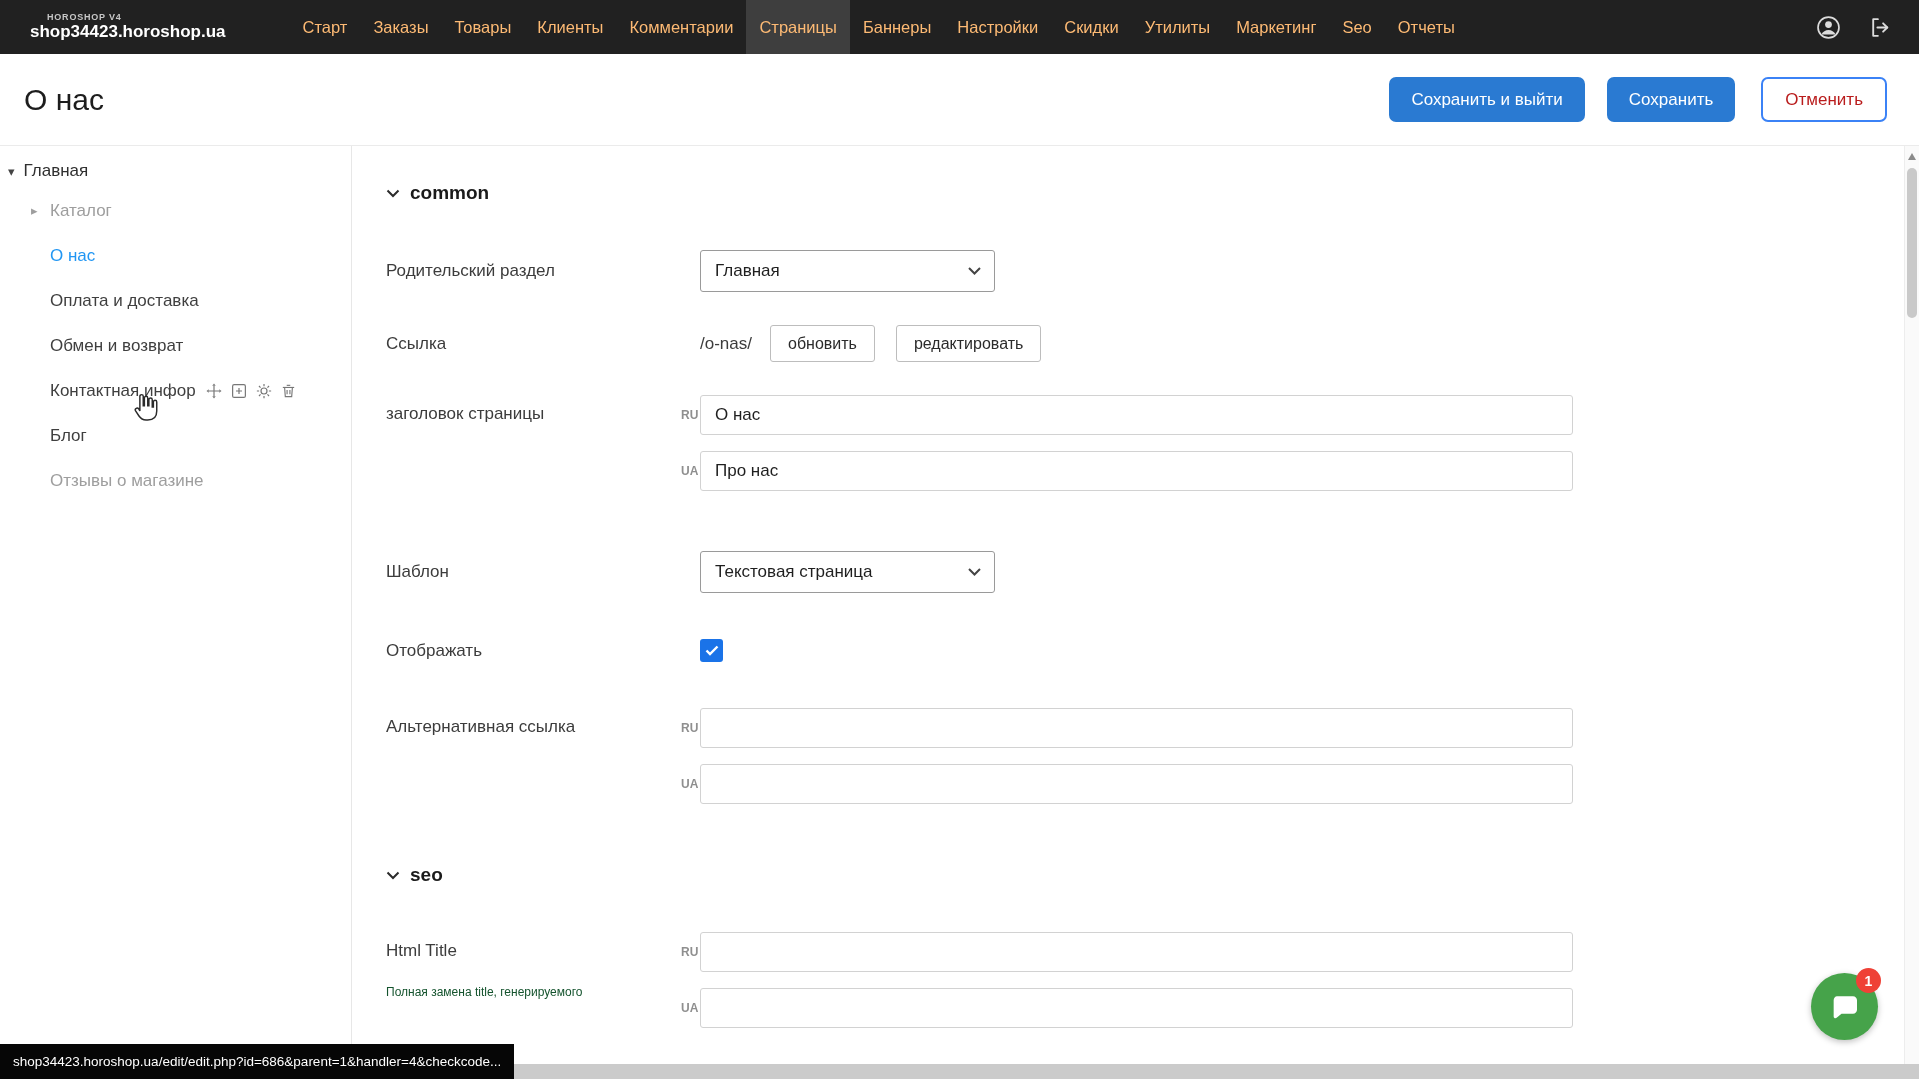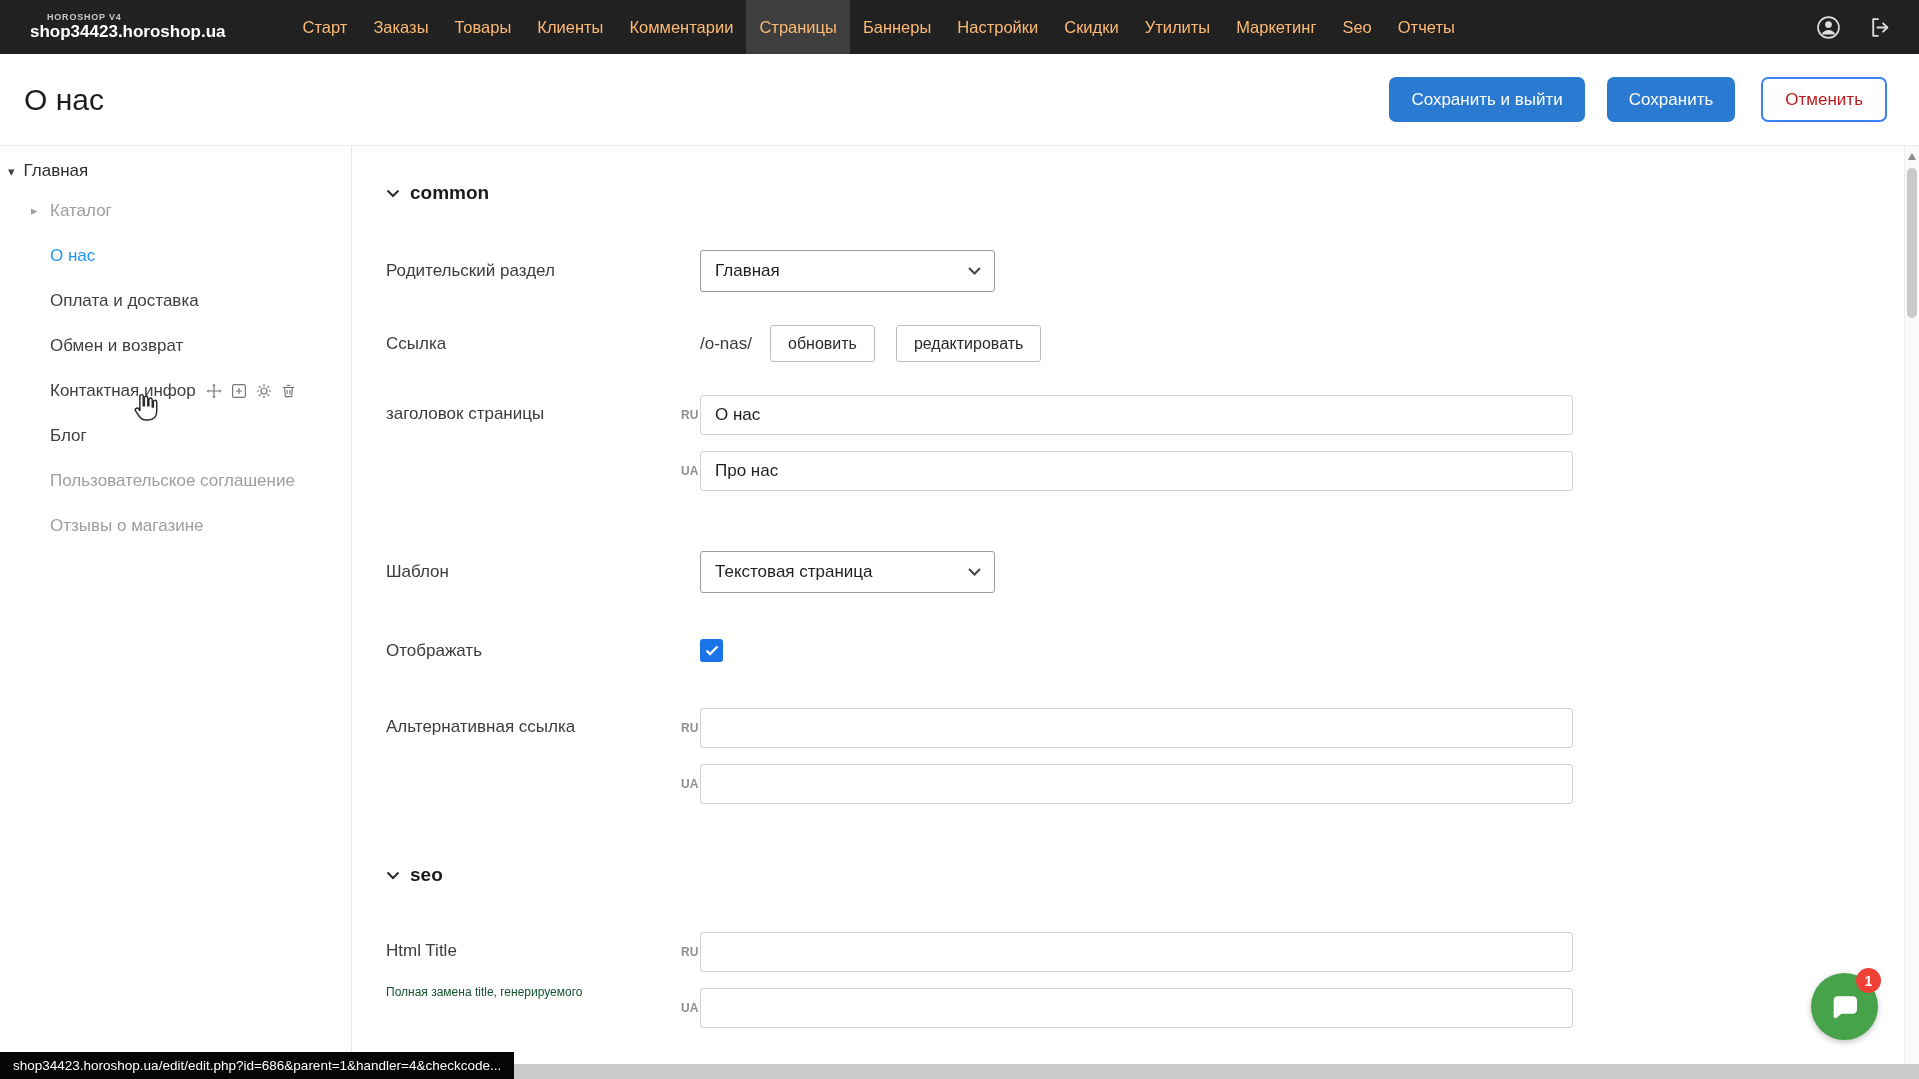--- a/index.html
+++ b/index.html
@@ -71,21 +71,21 @@
   .checkbox.checked{background:#1a73e8;display:flex;align-items:center;justify-content:center;}
   .checkbox.unchecked{background:#fff;border:2px solid #5f6368;}
 
   
   .v-scrollbar{position:absolute;top:0;right:0;width:15px;height:100%;background:#fafafa;border-left:1px solid #ededed;cursor:pointer;}
   .v-scroll-up{position:absolute;top:7px;left:3px;width:0;height:0;border-left:4.5px solid transparent;border-right:4.5px solid transparent;border-bottom:7px solid #8a8a8a;}
   .v-thumb{position:absolute;top:22px;left:2px;width:10px;height:150px;border-radius:6px;background:#c9c9c9;}
 
   
   .bottom-strip{position:absolute;left:0;bottom:0;width:100%;height:15px;background:#cbcbcb;z-index:3;}
-  .statusbar{position:absolute;left:0;bottom:0;height:27px;background:#060606;color:#fff;display:inline-flex;align-items:center;padding:0 13px;font-size:13.5px;z-index:5;white-space:nowrap;}
+  .statusbar{position:absolute;left:0;bottom:0;height:35px;background:#060606;color:#fff;display:inline-flex;align-items:center;padding:0 13px;font-size:13.5px;z-index:5;white-space:nowrap;}
 
   
   .chat-fab{position:absolute;right:41px;bottom:39px;width:67px;height:67px;border-radius:50%;background:#46a34a;display:flex;align-items:center;justify-content:center;cursor:pointer;z-index:6;box-shadow:0 2px 6px rgba(0,0,0,.25);}
   .chat-badge{position:absolute;top:-5px;right:-3px;min-width:25px;height:25px;border-radius:50%;background:#ef4136;color:#fff;font-size:14px;font-weight:700;display:flex;align-items:center;justify-content:center;}
 
   .cursor{position:absolute;left:132px;top:392px;z-index:9;pointer-events:none;}
 </style>
 </head>
 <body>
 
@@ -175,23 +175,20 @@
             <path d="M9.5 4h5"></path>
             <path d="M6.5 7l1 13h9l1-13"></path>
             <path d="M10 10.5v6M14 10.5v6"></path>
         </svg>
       </span>
     </div>
     <div class="tree-item">
       <span>Блог</span>
     </div>
     <div class="tree-item muted">
-      <span>Пользовательское соглашение</span>
-    </div>
-    <div class="tree-item muted">
       <span>Отзывы о магазине</span>
     </div>
   </aside>
 
   <main class="form-area">
 
     <div class="section-head">
       <svg width="14" height="9" viewBox="0 0 14 9" fill="none" stroke="#2b2b2b" stroke-width="2">
           <path d="M1.5 1.5 7 7l5.5-5.5"></path>
         </svg>

